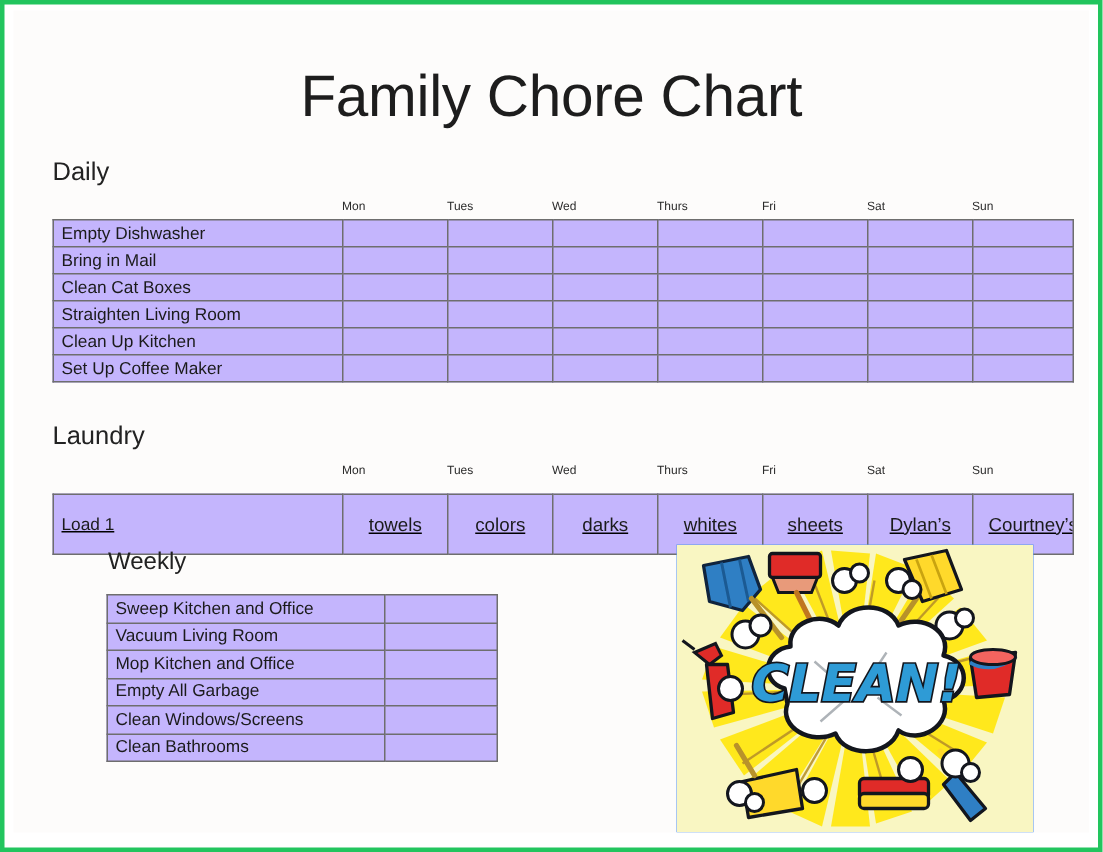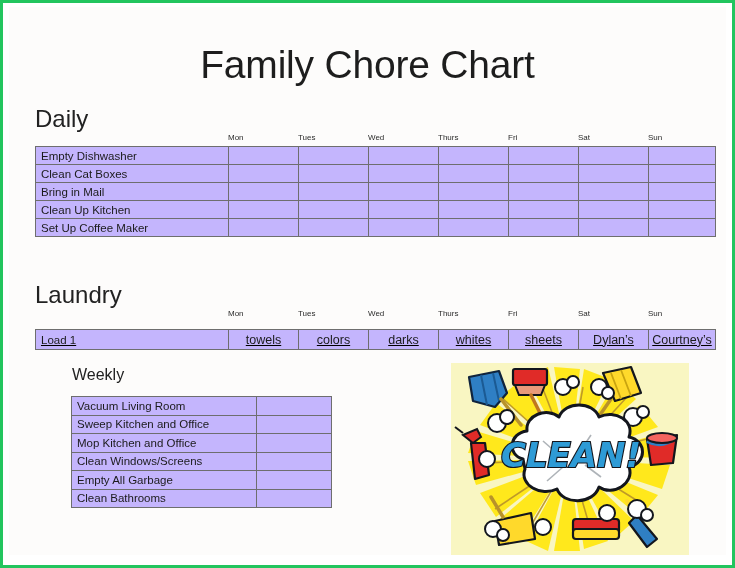--- a/index.html
+++ b/index.html
@@ -44,21 +44,21 @@
     font-size: 39px;
     font-weight: 400;
     letter-spacing: -0.2px;
     color: #1d1d1d;
     white-space: nowrap;
   }
 
   
   .section-heading {
     position: absolute;
-    font-size: 24px;
+    font-size: 17px;
     font-weight: 400;
     color: #222222;
     white-space: nowrap;
   }
   #daily-heading  { left: 26px; top: 98px; }
   #laundry-heading{ left: 26px; top: 274px; }
   #weekly-heading { left: 63px; top: 359px; font-size: 16px; text-align: right; }
 
   
   .day-header {
@@ -96,21 +96,21 @@
 
   
   #daily-table { left: 26px; top: 139px; width: 680px; }
   #daily-header { left: 26px; top: 124px; width: 680px; }
 
   
   #laundry-table { left: 26px; top: 322px; width: 680px; text-decoration: underline; }
   #laundry-header { left: 26px; top: 300px; width: 680px; }
   #laundry-table td.val {
     text-align: center;
-    padding: 0;
+    padding: 10px;
     font-size: 12.5px;
   }
   #laundry-table td { height: 19px; }
 
   
   #weekly-table { left: 62px; top: 389px; width: 260px; }
   #weekly-table td { height: 17.5px; font-size: 11.5px; }
 
   
   #clipart {
@@ -161,31 +161,41 @@
           <td>Empty Dishwasher</td>
           <td class="blank"></td>
           <td class="blank"></td>
           <td class="blank"></td>
           <td class="blank"></td>
           <td class="blank"></td>
           <td class="blank"></td>
           <td class="blank"></td>
         </tr>
         <tr>
+          <td>Bring in Mail</td>
+          <td class="blank"></td>
+          <td class="blank"></td>
+          <td class="blank"></td>
+          <td class="blank"></td>
+          <td class="blank"></td>
+          <td class="blank"></td>
+          <td class="blank"></td>
+        </tr>
+        <tr>
           <td>Clean Cat Boxes</td>
           <td class="blank"></td>
           <td class="blank"></td>
           <td class="blank"></td>
           <td class="blank"></td>
           <td class="blank"></td>
           <td class="blank"></td>
           <td class="blank"></td>
         </tr>
         <tr>
-          <td>Bring in Mail</td>
+          <td>Straighten Living Room</td>
           <td class="blank"></td>
           <td class="blank"></td>
           <td class="blank"></td>
           <td class="blank"></td>
           <td class="blank"></td>
           <td class="blank"></td>
           <td class="blank"></td>
         </tr>
         <tr>
           <td>Clean Up Kitchen</td>
@@ -250,37 +260,37 @@
 
     <div class="section-heading" id="weekly-heading">Weekly</div>
 
     <table class="chart" id="weekly-table">
       <colgroup>
           <col style="width:185px">
           <col style="width:75px">
         </colgroup>
       <tbody>
         <tr>
+          <td>Sweep Kitchen and Office</td>
+          <td class="blank"></td>
+        </tr>
+        <tr>
           <td>Vacuum Living Room</td>
           <td class="blank"></td>
         </tr>
         <tr>
-          <td>Sweep Kitchen and Office</td>
-          <td class="blank"></td>
-        </tr>
-        <tr>
           <td>Mop Kitchen and Office</td>
           <td class="blank"></td>
         </tr>
         <tr>
+          <td>Empty All Garbage</td>
+          <td class="blank"></td>
+        </tr>
+        <tr>
           <td>Clean Windows/Screens</td>
-          <td class="blank"></td>
-        </tr>
-        <tr>
-          <td>Empty All Garbage</td>
           <td class="blank"></td>
         </tr>
         <tr>
           <td>Clean Bathrooms</td>
           <td class="blank"></td>
         </tr>
       </tbody>
     </table>
 
     <div id="clipart">

